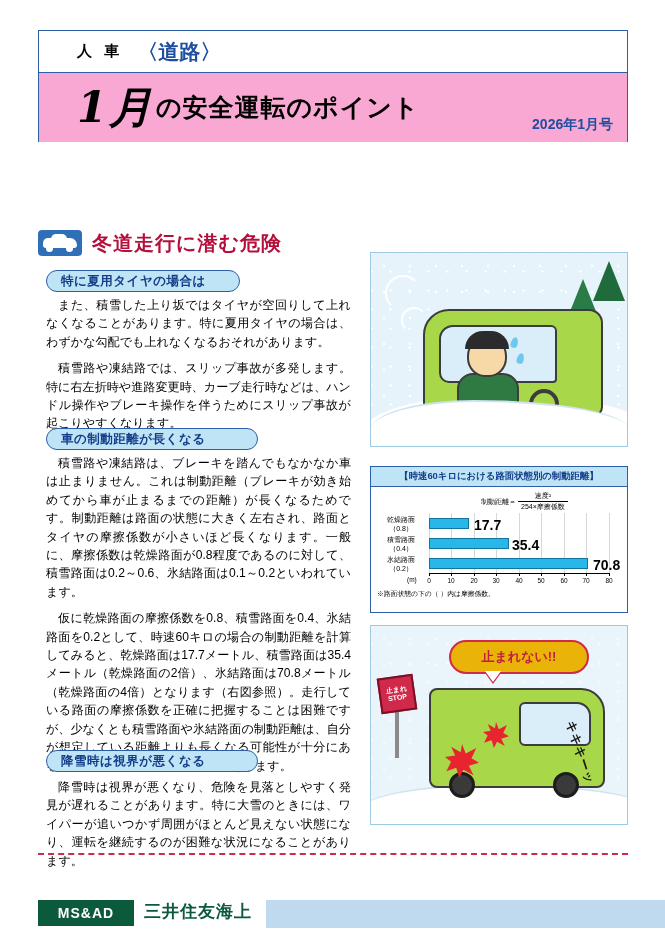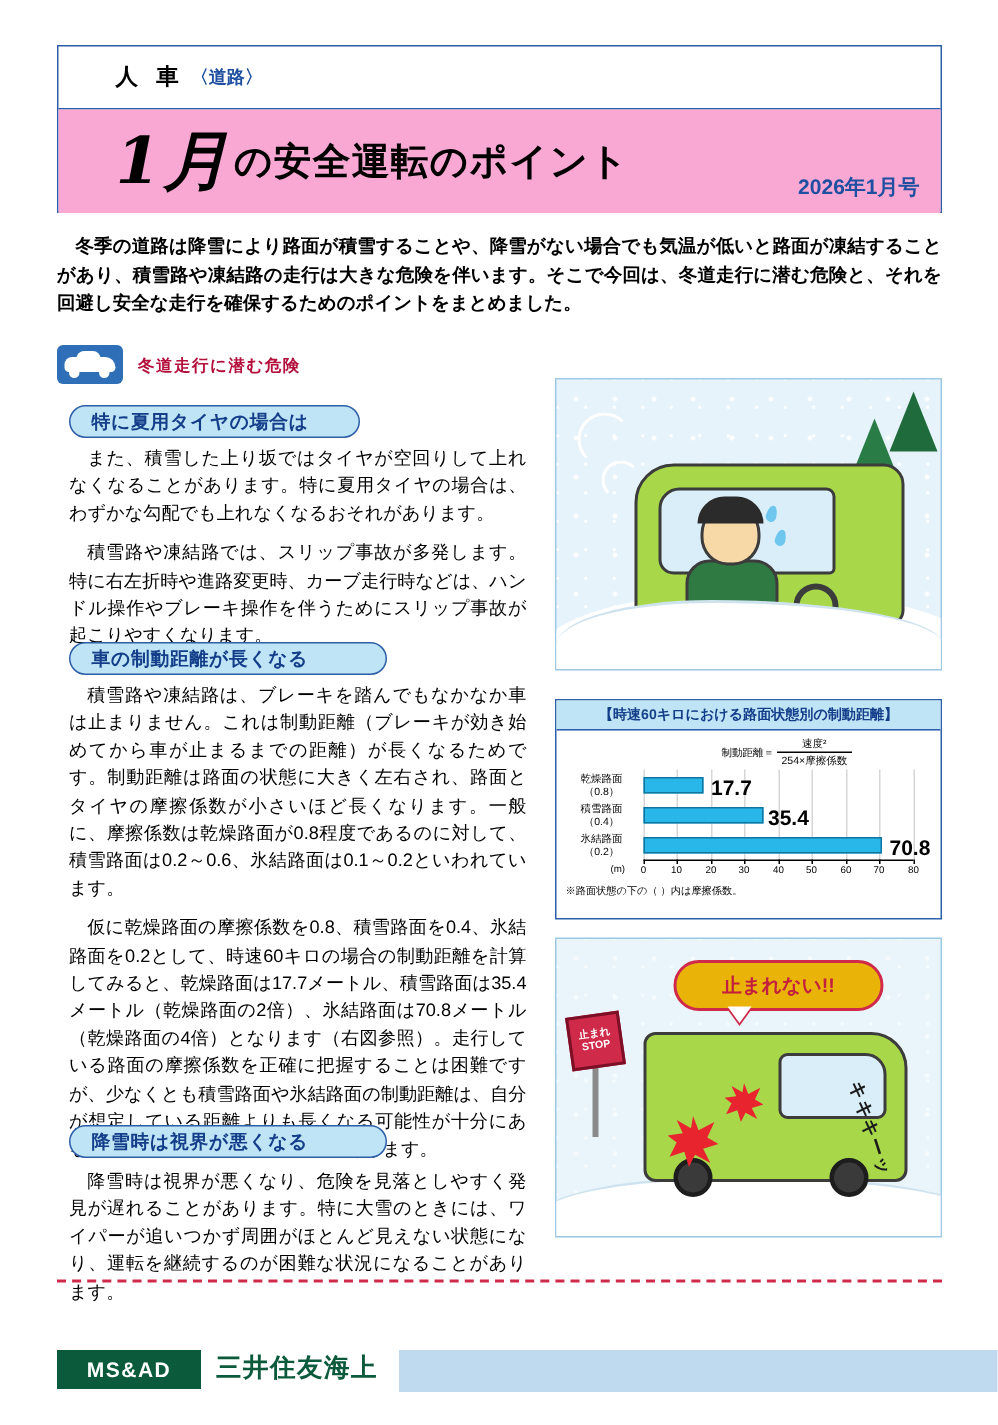--- a/index.html
+++ b/index.html
@@ -36,24 +36,24 @@
     align-items: center;
     padding-left: 38px;
   }
   .header-top .jinsha {
     font-size: 15px;
     font-weight: bold;
     letter-spacing: 4px;
     color: #000;
   }
   .header-top .road {
-    font-size: 12px;
+    font-size: 21px;
     font-weight: bold;
     color: #1e4fa0;
-    margin-left: 4px;
+    margin-left: 14px;
   }
   .header-main {
     position: absolute;
     left: 0; top: 42px;
     width: 100%; height: 69px;
     background: #f9a8d4;
     display: flex;
     align-items: center;
   }
   .month-big {
@@ -124,21 +124,21 @@
   .car-badge .w1, .car-badge .w2 {
     position: absolute;
     bottom: 4px;
     width: 7px; height: 7px;
     background: #ffffff;
     border-radius: 50%;
   }
   .car-badge .w1 { left: 8px; }
   .car-badge .w2 { left: 28px; }
   .sec-head .txt {
-    font-size: 11px;
+    font-size: 20px;
     font-weight: bold;
     color: #b3103c;
     letter-spacing: 1px;
   }
   
   .sub-head {
     position: absolute;
     height: 22px;
     background: #bfe4f5;
     border: 1px solid #2d5fa8;
@@ -518,23 +518,20 @@
       <span class="jinsha">人 車</span>
       <span class="road">〈道路〉</span>
     </div>
     <div class="header-main">
       <span class="month-big">1月</span>
       <span class="title-rest">の安全運転のポイント</span>
       <span class="issue">2026年1月号</span>
     </div>
   </div>
 
-  <div class="intro">
-    <p>冬季の道路は降雪により路面が積雪することや、降雪がない場合でも気温が低いと路面が凍結することがあり、積雪路や凍結路の走行は大きな危険を伴います。そこで今回は、冬道走行に潜む危険と、それを回避し安全な走行を確保するためのポイントをまとめました。</p>
-  </div>
 
   <div class="sec-head">
     <div class="car-badge">
       <div class="roof"></div>
       <div class="body"></div>
       <div class="w1"></div>
       <div class="w2"></div>
     </div>
     <span class="txt">冬道走行に潜む危険</span>
   </div>

